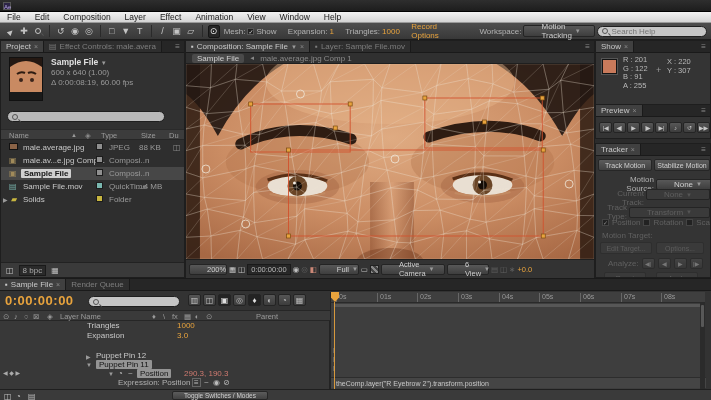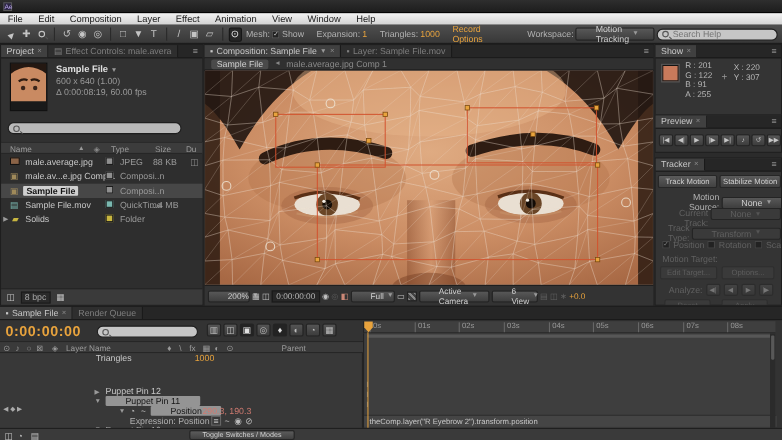--- a/index.html
+++ b/index.html
@@ -48,21 +48,21 @@
   .btn.dis{background:#3a3a3a;color:#5d5d5d;border-color:#2e2e2e}
   .chip{width:7px;height:7px;display:inline-block;border:1px solid #1c1c1c}
   
   .prow{position:absolute;left:0;width:183px;height:13px;font-size:8px}
   .prow span{position:absolute;top:2px;white-space:nowrap}
   .hl{background:#cfcfcf;color:#141414;padding:0 3px;border-radius:1px}
   
   .trow{position:absolute;left:0;width:330px;height:10px;font-size:8px}
   .trow span{position:absolute;top:0;white-space:nowrap}
   .tw{color:#9a9a9a;font-size:6px}
-  .seltxt{background:#949494;color:#141414;padding:0 18px;border-radius:1px}
+  .seltxt{background:#949494;color:#141414;padding:0 3px;border-radius:1px}
   .kicon{width:13px;height:12px;display:inline-flex;align-items:center;justify-content:center;
     background:linear-gradient(#555,#3c3c3c);border:1px solid #242424;border-radius:2px;color:#bdbdbd;font-size:8px}
   .kicon.pressed{background:#232323;color:#e0e0e0}
   .tick{position:absolute;top:1px;color:#999;font-size:7px;border-left:1px solid #666;padding-left:2px;height:9px}
   .checker{width:9px;height:9px;background:repeating-linear-gradient(45deg,#888 0 2px,#444 2px 4px);border:1px solid #222}
   .pbtn{width:13px;height:11px;display:inline-flex;align-items:center;justify-content:center;
     background:linear-gradient(#575757,#3d3d3d);border:1px solid #242424;border-radius:2px;color:#c6c6c6;font-size:6px}
 </style>
 </head>
 <body>
@@ -504,20 +504,24 @@
     <span class="abs" style="left:195px;top:1px">◐</span>
     <span class="abs" style="left:206px;top:1px">⊙</span>
     <span class="abs" style="left:256px;top:1px">Parent</span>
   </div>
 
   <div class="abs" style="left:0;top:42px;width:330px;height:68px;background:#383838;border-right:1px solid #232323;overflow:hidden">
     <div class="trow" style="top:0">
       <span style="left:87px;color:#c8c8c8">Triangles</span>
       <span class="oval" style="left:177px">1000</span>
     </div>
+    <div class="trow" style="top:10px">
+      <span style="left:87px;color:#c8c8c8">Expansion</span>
+      <span class="oval" style="left:177px">3.0</span>
+    </div>
     <div class="trow" style="top:30px">
       <span class="tw" style="left:86px;top:2px">▶</span>
       <span style="left:96px;color:#c8c8c8">Puppet Pin 12</span>
     </div>
     <div class="trow" style="top:39px">
       <span class="tw" style="left:86px;top:2px">▼</span>
       <span class="seltxt" style="left:96px">Puppet Pin 11</span>
     </div>
     <div class="trow" style="top:48px">
       <span style="left:3px;color:#aaa;font-size:6px">◀ ◆ ▶</span>

